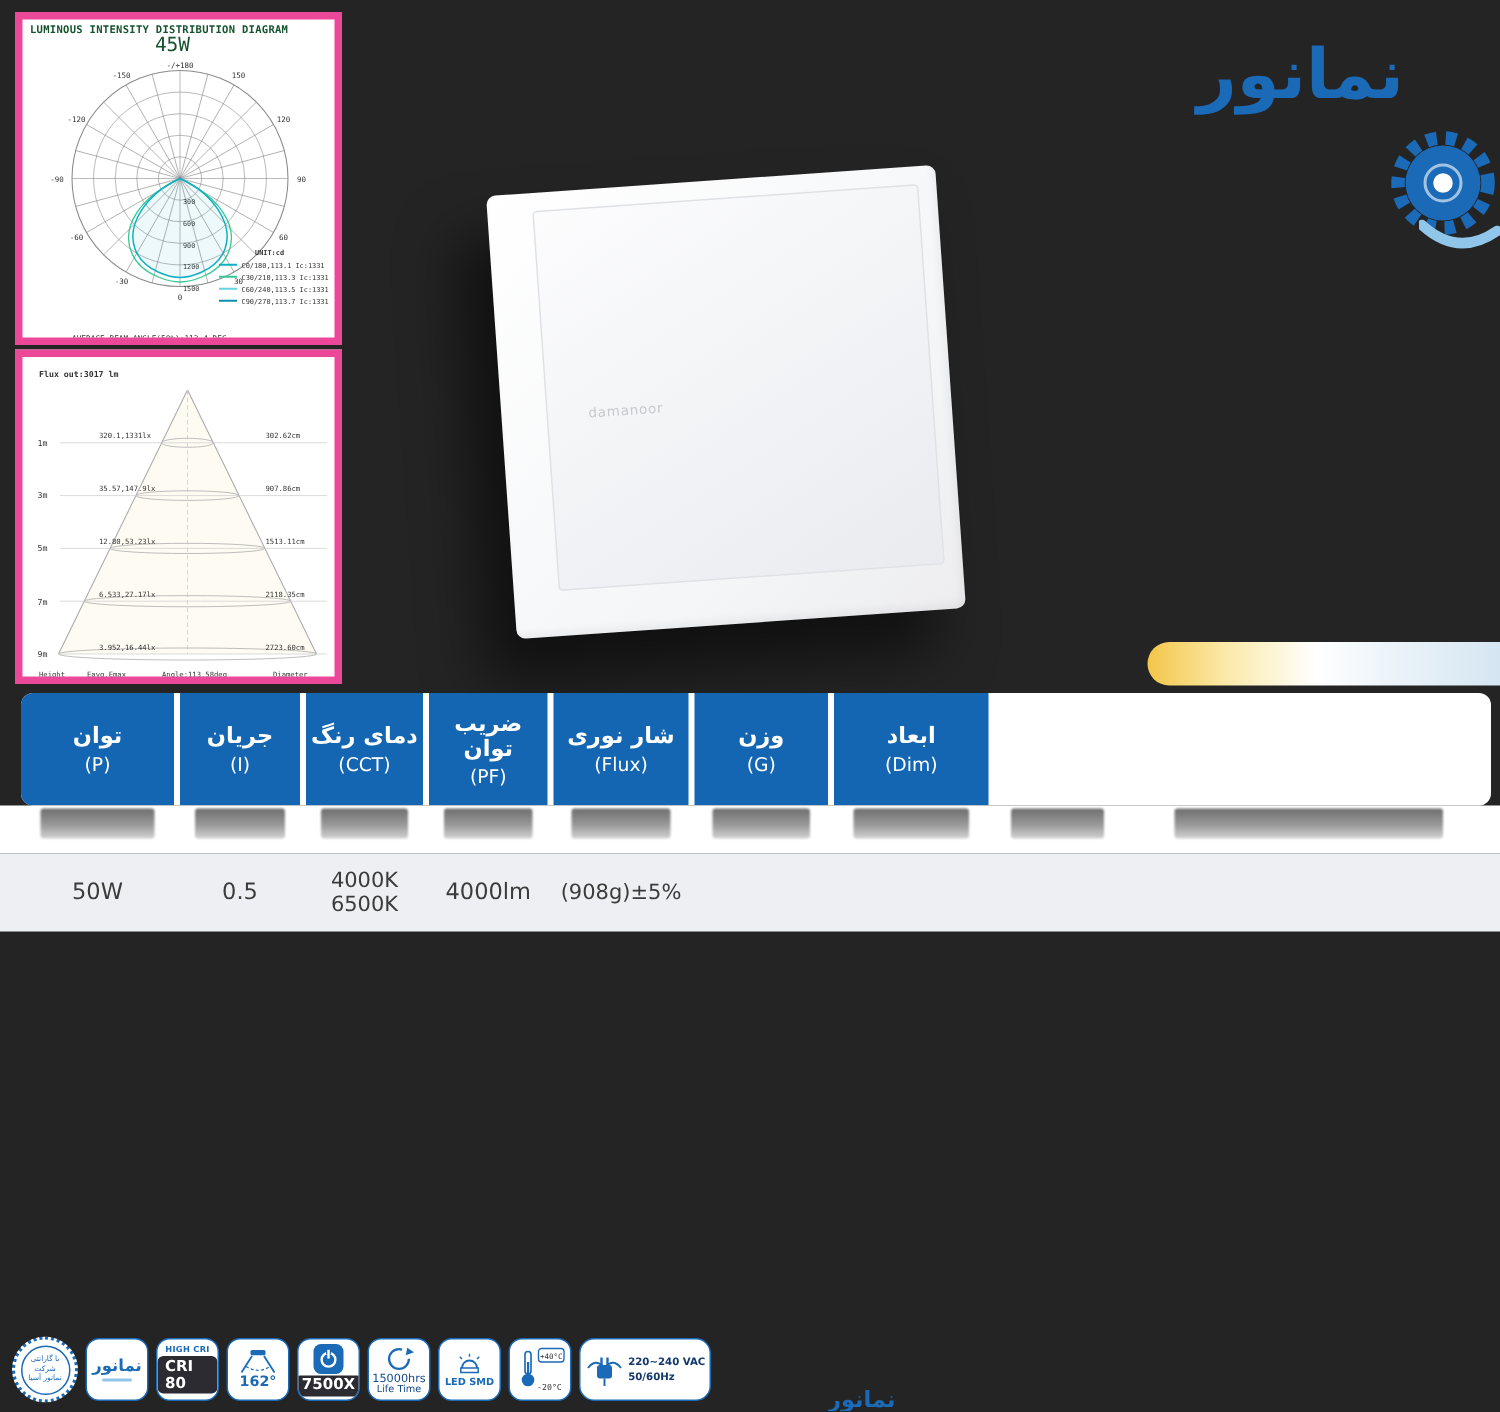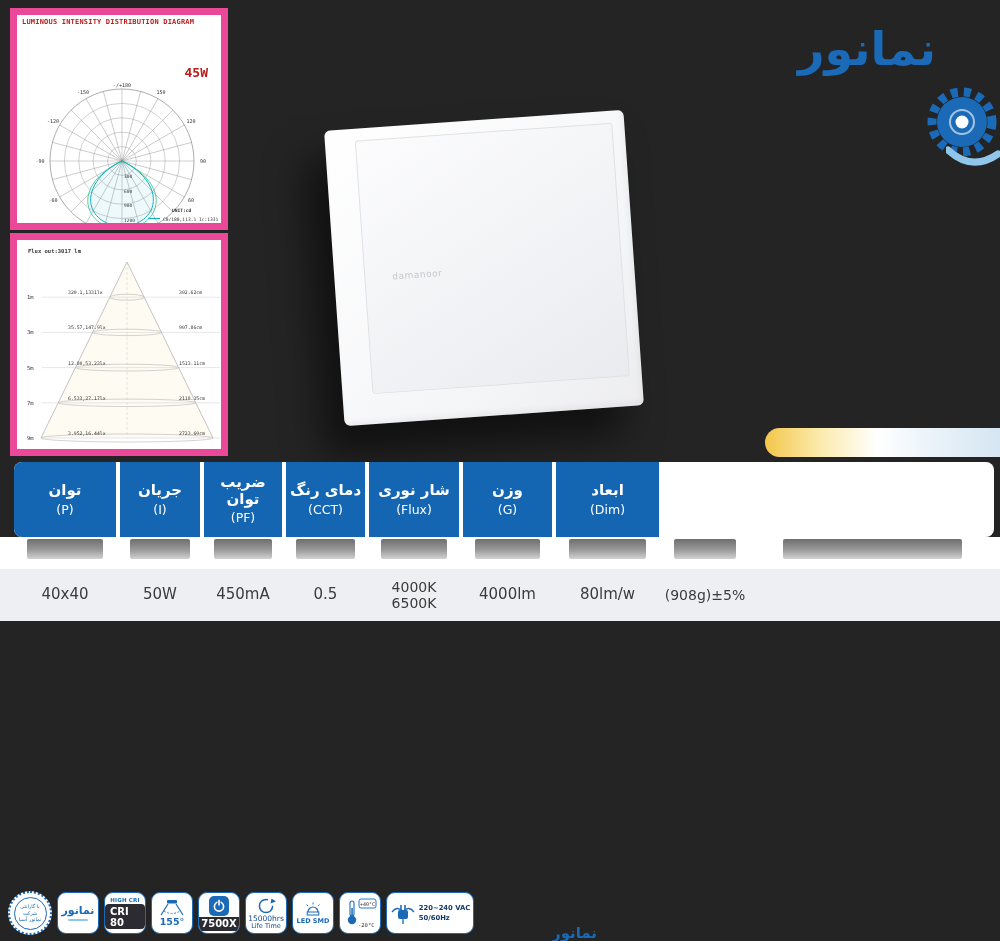--- a/index.html
+++ b/index.html
@@ -2,26 +2,26 @@
 <html><head>
 <meta charset="utf-8">
 <style>
   html,body{margin:0;padding:0;background:#242424;}
   .page{position:relative;width:1000px;height:941px;background:#242424;overflow:hidden;
         font-family:"DejaVu Sans",sans-serif;}
 
   
   .diagram-card{position:absolute;left:10px;top:8px;width:218px;height:448px;
     display:flex;flex-direction:column;gap:3px;}
-  .dbox{background:#fff;border:7px solid #ec4899;box-sizing:border-box;overflow:hidden;
-    font-family:"DejaVu Sans Mono",monospace;color:#b91c1c;}
+  .dbox{background:#fff;border:5px solid #ec4899;box-sizing:border-box;overflow:hidden;
+    font-family:"DejaVu Sans Mono",monospace;color:#14532d;}
   .polar-box{height:222px;padding:3px 5px 0 5px;}
   .cone-box{height:223px;padding:2px 5px;}
   .dtitle{font-size:7px;font-weight:bold;letter-spacing:.2px;}
-  .dwatt{font-size:13px;font-weight:bold;text-align:right;padding-right:8px;line-height:1;margin-top:40px;}
+  .dwatt{font-size:13px;font-weight:normal;text-align:center;padding-right:8px;line-height:1;}
   svg text{font-family:"DejaVu Sans Mono",monospace;fill:#333;}
 
   
   .photo{position:absolute;left:318px;top:110px;width:332px;height:322px;}
   .panel{position:absolute;left:16px;top:10px;width:300px;height:296px;border-radius:6px;
     background:linear-gradient(135deg,#ffffff 0%,#f4f5f7 70%,#ededf0 100%);
     transform:rotate(-4deg);
     box-shadow:-22px 28px 38px rgba(0,0,0,.55), inset -2px -3px 6px rgba(0,0,0,.05);}
   .panel-face{position:absolute;top:12px;right:12px;bottom:30px;left:30px;
     background:linear-gradient(150deg,#fcfcfd 0%,#f1f2f5 60%,#e9ebee 100%);
@@ -75,21 +75,21 @@
   .brand-line{width:20px;height:2px;border-radius:1px;background:#8fc6ea;margin-top:2px;}
   .cri-top{font-size:5.5px;font-weight:bold;color:#1a6ab7;letter-spacing:.2px;}
   .pill{background:#2b2b31;color:#fff;font-size:10px;font-weight:bold;
     padding:1.5px 5px;border-radius:4px;line-height:1.1;}
   .beam-angle{font-size:9.5px;font-weight:bold;color:#1a6ab7;line-height:1;}
   .pwr-sq{width:20px;height:20px;border-radius:5px;background:#1a6ab7;
     display:flex;align-items:center;justify-content:center;}
   .life-num{font-size:7.5px;font-weight:normal;color:#12498a;line-height:1;}
   .life-lbl{font-size:6.5px;color:#12498a;line-height:1;}
   .led-lbl{font-size:6.5px;font-weight:bold;color:#1a6ab7;line-height:1;}
-  .feat.volt{width:88px;flex-direction:row;gap:3px;}
+  .feat.volt{width:88px;flex-direction:row;gap:3px;border-radius:10px;}
   .volt-txt{display:flex;flex-direction:column;gap:1px;}
   .volt-l{font-size:6.8px;font-weight:bold;color:#12386b;line-height:1.2;white-space:nowrap;}
 </style>
 </head>
 <body>
 
 <div class="page">
 
   <div class="diagram-card">
     <div class="dbox polar-box">
@@ -233,29 +233,29 @@
   <div class="spec-header">
     <div class="spec-grid">
       <div class="th">
           <span class="fa">توان</span>
           <span class="en">(P)</span>
         </div>
       <div class="th">
           <span class="fa">جریان</span>
           <span class="en">(I)</span>
         </div>
+      <div class="th">
+          <span class="fa">دمای رنگ</span>
+          <span class="en">(CCT)</span>
+        </div>
       <div class="th pf">
           <span class="fa">ضریب توان</span>
           <span class="en">(PF)</span>
         </div>
       <div class="th">
-          <span class="fa">دمای رنگ</span>
-          <span class="en">(CCT)</span>
-        </div>
-      <div class="th">
           <span class="fa">شار نوری</span>
           <span class="en">(Flux)</span>
         </div>
       <div class="th">
           <span class="fa">وزن</span>
           <span class="en">(G)</span>
         </div>
       <div class="th">
           <span class="fa">ابعاد</span>
           <span class="en">(Dim)</span>
@@ -290,30 +290,27 @@
           <div class="shadow-bar"></div>
         </div>
       <div class="shadow-cell">
           <div class="shadow-bar"></div>
         </div>
     </div>
   </div>
 
   <div class="data-row">
     <div class="spec-grid data-inner">
-      <div class="td">40x40</div>
       <div class="td">50W</div>
-      <div class="td">450mA</div>
       <div class="td">0.5</div>
       <div class="td small">
         <span>4000K</span>
         <span>6500K</span>
       </div>
       <div class="td">4000lm</div>
-      <div class="td">80lm/w</div>
       <div class="td small">(908g)±5%</div>
     </div>
   </div>
 
   <div class="features">
 
     <div class="badge-outer">
       <div class="badge-inner">
         <span>با گارانتی شرکت</span>
         <span>نمانور آسیا</span>
@@ -330,21 +327,21 @@
       <span class="pill">CRI 80</span>
     </div>
 
     <div class="feat">
       <svg width="26" height="17" viewBox="0 0 26 17">
         <rect x="8" y="1" width="10" height="3.5" rx="1" fill="#1a6ab7"></rect>
         <line x1="9" y1="5" x2="2" y2="16" stroke="#1a6ab7" stroke-width="1.2"></line>
         <line x1="17" y1="5" x2="24" y2="16" stroke="#1a6ab7" stroke-width="1.2"></line>
         <path d="M5,12 Q13,17 21,12" stroke="#1a6ab7" stroke-width="0.8" fill="none" stroke-dasharray="2,1.5"></path>
       </svg>
-      <span class="beam-angle">155°</span>
+      <span class="beam-angle">162°</span>
     </div>
 
     <div class="feat">
       <span class="pwr-sq">
         <svg width="14" height="14" viewBox="0 0 14 14">
           <circle cx="7" cy="7.5" r="4.6" fill="none" stroke="#ffffff" stroke-width="1.6"></circle>
           <rect x="5.4" y="0.5" width="3.2" height="3.4" fill="#1a6ab7"></rect>
           <line x1="7" y1="0.8" x2="7" y2="6.6" stroke="#ffffff" stroke-width="1.6"></line>
         </svg>
       </span>

